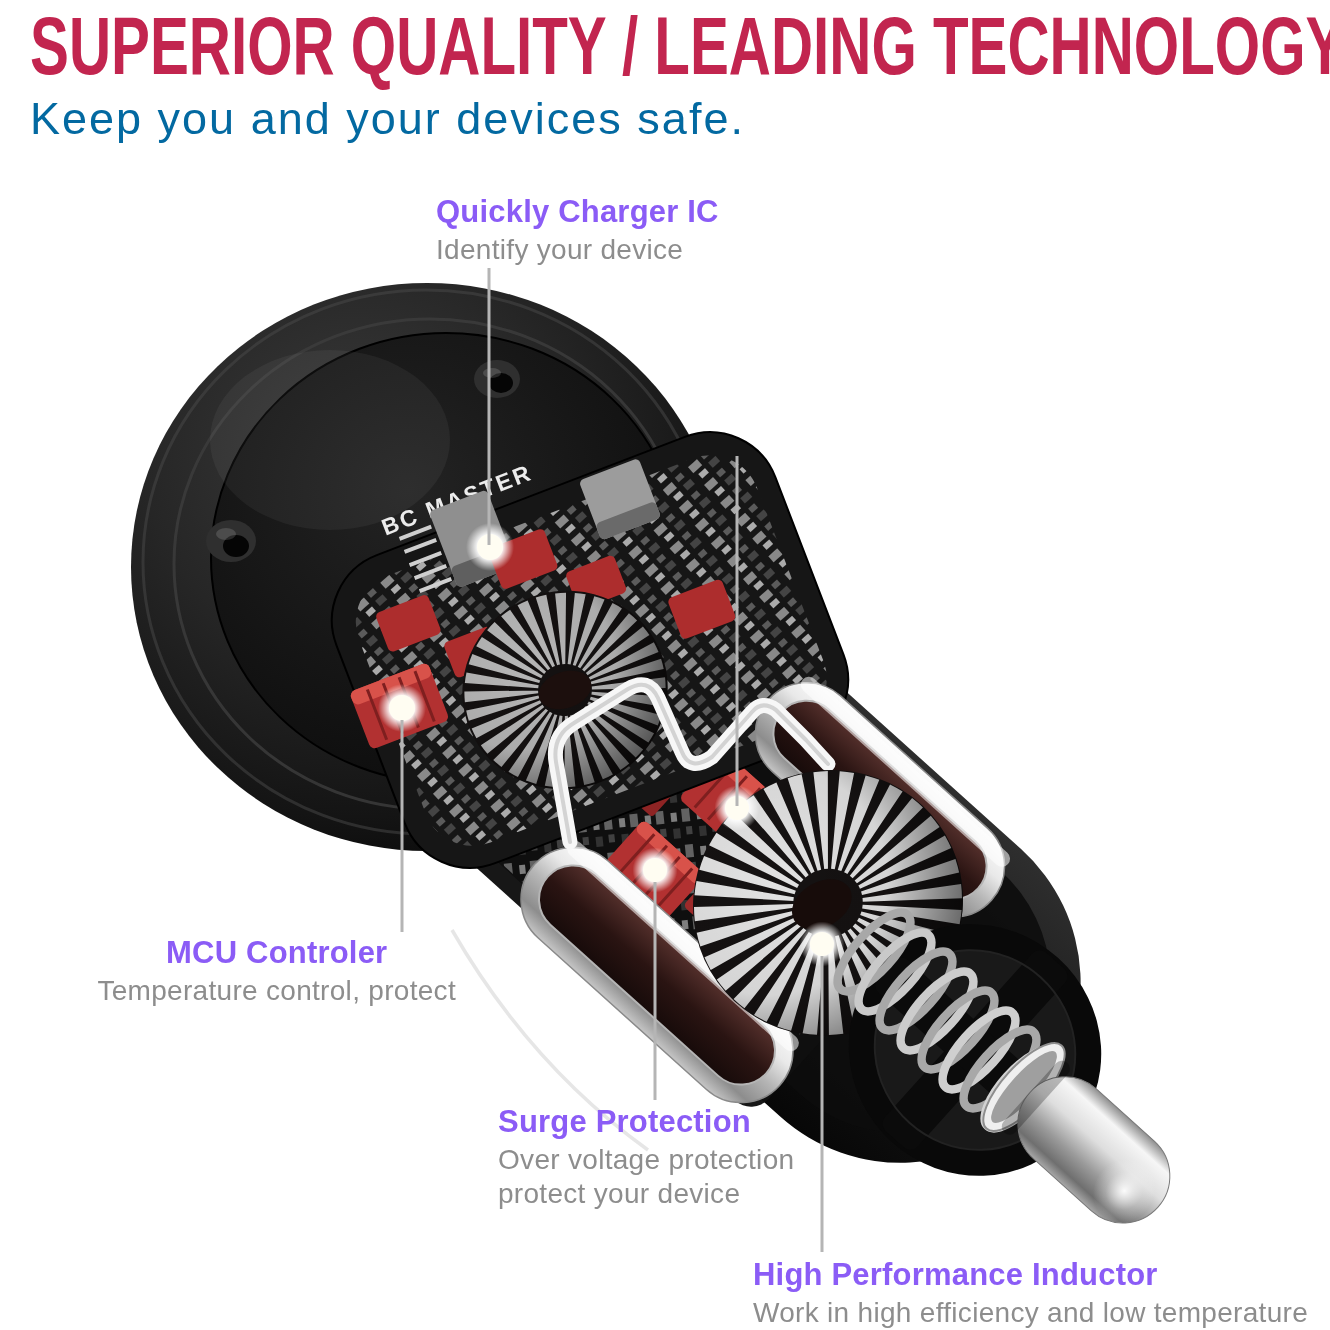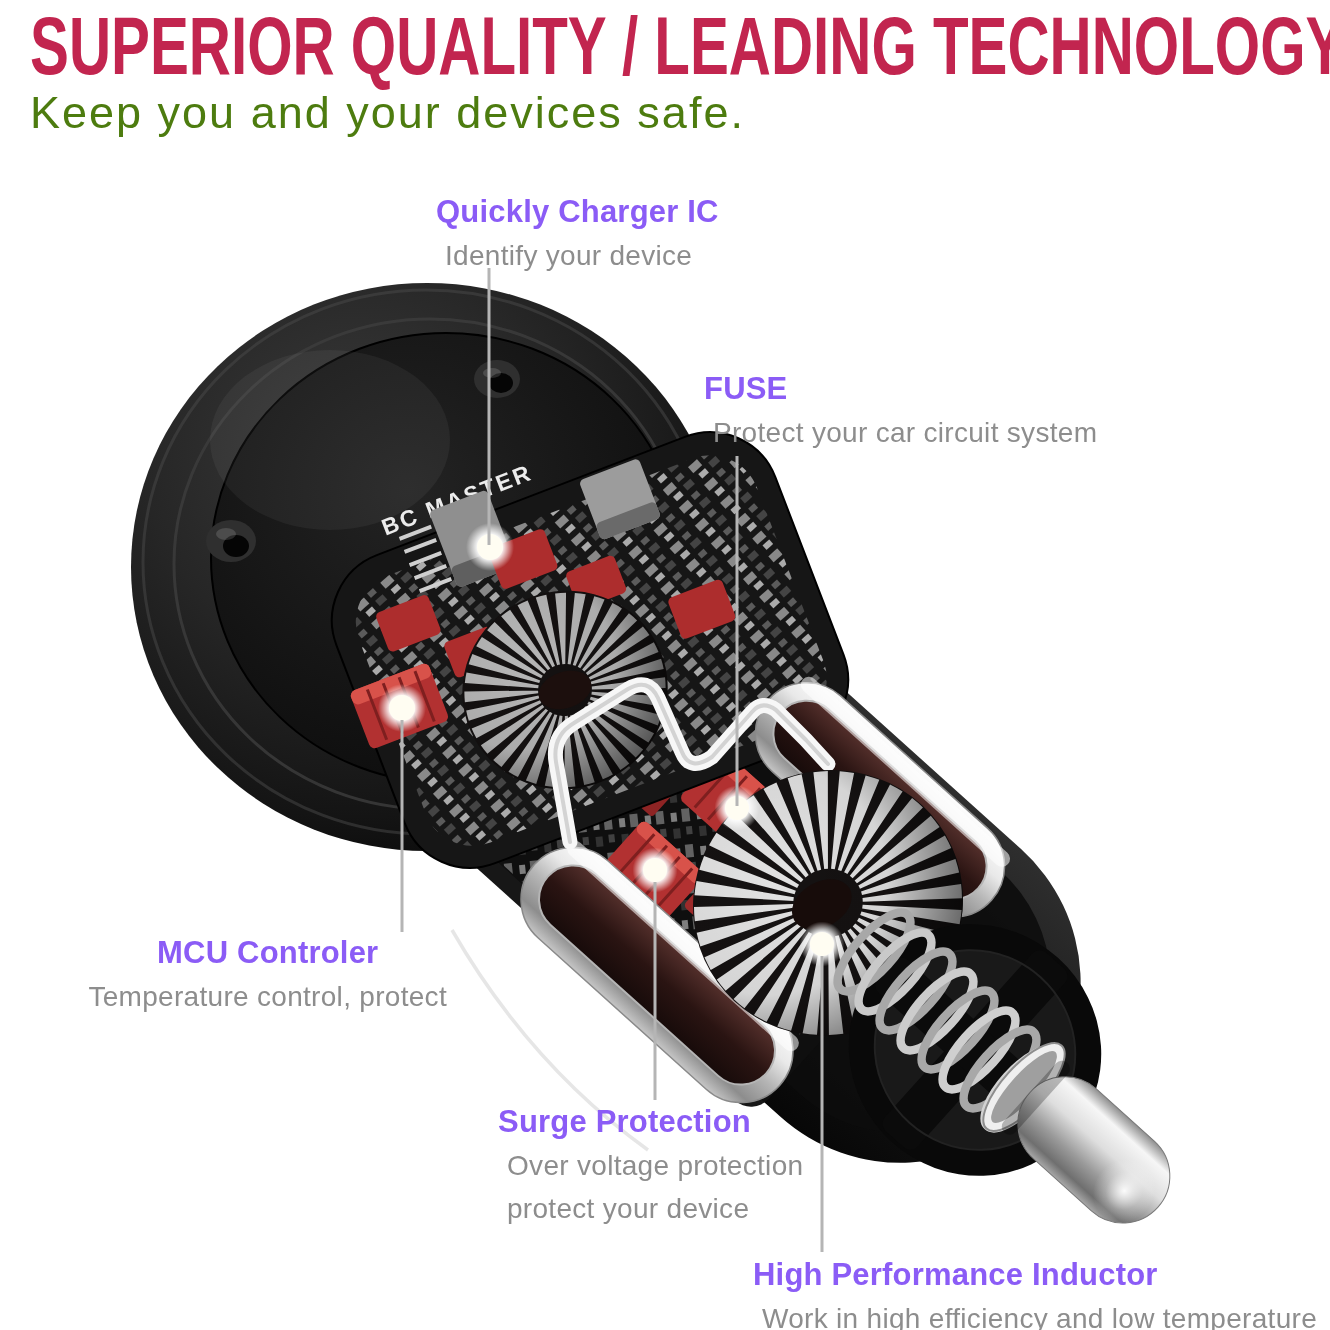--- a/index.html
+++ b/index.html
@@ -2,26 +2,26 @@
 <html><head>
 <meta charset="utf-8">
 <style>
   html,body{margin:0;padding:0;background:#fff;}
   .stage{position:relative;width:1330px;height:1330px;background:#ffffff;overflow:hidden;
          font-family:"Liberation Sans",sans-serif;}
   .hdr{position:absolute;left:30px;top:6px;width:1300px;}
   .title{display:inline-block;white-space:nowrap;font-size:81px;font-weight:700;
          color:#c2254f;letter-spacing:0px;transform:scaleX(.72);transform-origin:0 50%;
          line-height:1.0;}
-  .subtitle{display:block;font-size:45px;font-weight:400;color:#4d7c0f;
+  .subtitle{display:block;margin-top:6px;font-size:45px;font-weight:400;color:#0369a1;
          letter-spacing:2px;white-space:nowrap;}
   svg.art{position:absolute;left:0;top:0;}
   .callout{position:absolute;z-index:5;}
   .callout h3{margin:0 0 3px 0;font-size:31px;font-weight:700;color:#8b5cf6;letter-spacing:.2px;white-space:nowrap;}
-  .callout p{margin:9px;font-size:28px;font-weight:400;color:#8d8d8d;line-height:1.2;letter-spacing:.3px;white-space:nowrap;}
+  .callout p{margin:0;font-size:28px;font-weight:400;color:#8d8d8d;line-height:1.2;letter-spacing:.3px;white-space:nowrap;}
   #co-qcic{left:436px;top:194px;}
   #co-fuse{left:704px;top:371px;}
   #co-mcu{right:874px;top:935px;text-align:center;}
   #co-surge{left:498px;top:1104px;}
   #co-ind{left:753px;top:1257px;}
 </style>
 </head>
 <body>
 
 <div class="stage">
@@ -266,24 +266,20 @@
       <line x1="655" y1="882" x2="655" y2="1100"></line>
       <line x1="822" y1="956" x2="822" y2="1252"></line>
     </g>
   </svg>
 
   <div class="callout" id="co-qcic">
     <h3>Quickly Charger IC</h3>
     <p>Identify your device</p>
   </div>
 
-  <div class="callout" id="co-fuse">
-    <h3>FUSE</h3>
-    <p>Protect your car circuit system</p>
-  </div>
 
   <div class="callout" id="co-mcu">
     <h3>MCU Controler</h3>
     <p>Temperature control, protect</p>
   </div>
 
   <div class="callout" id="co-ind">
     <h3>High Performance Inductor</h3>
     <p>Work in high efficiency and low temperature</p>
   </div>

